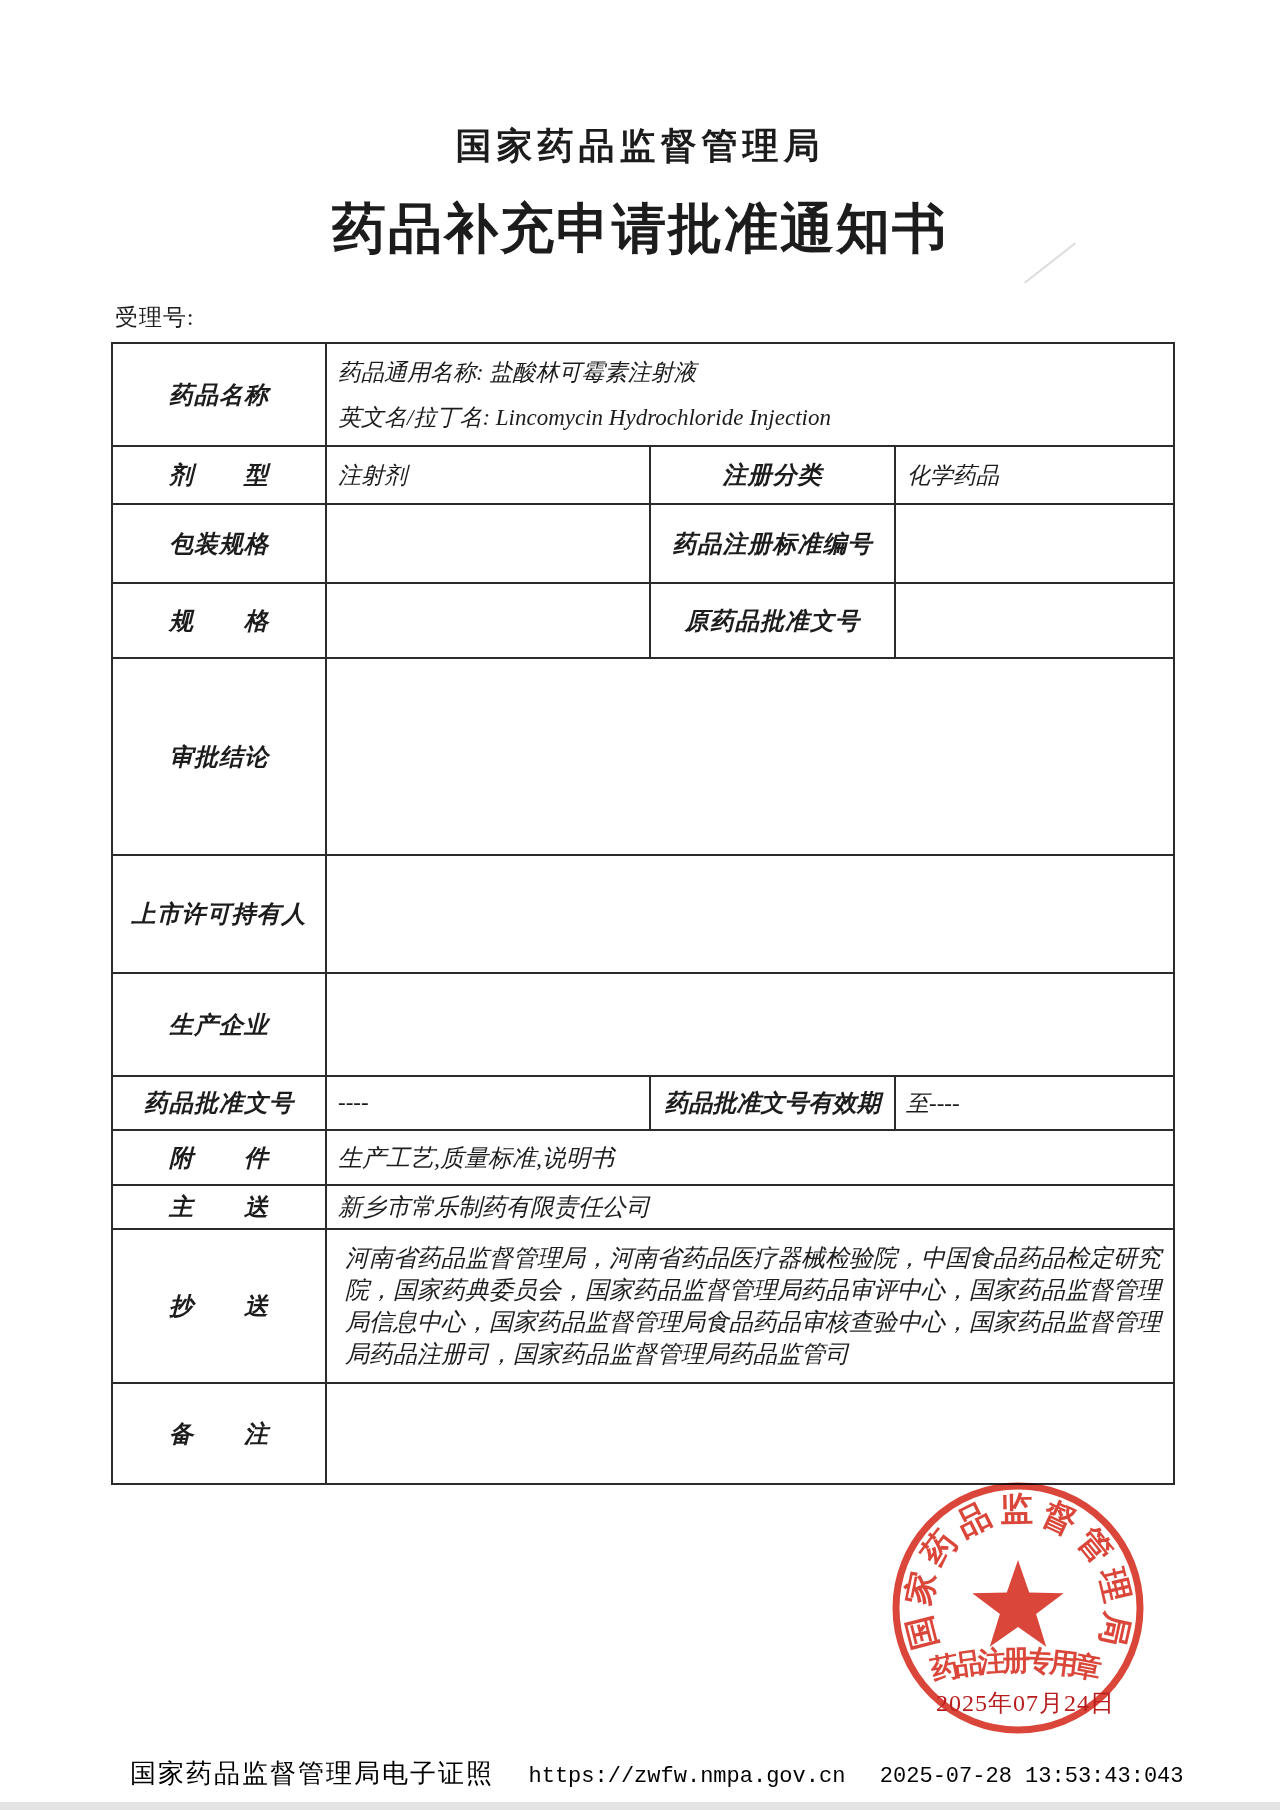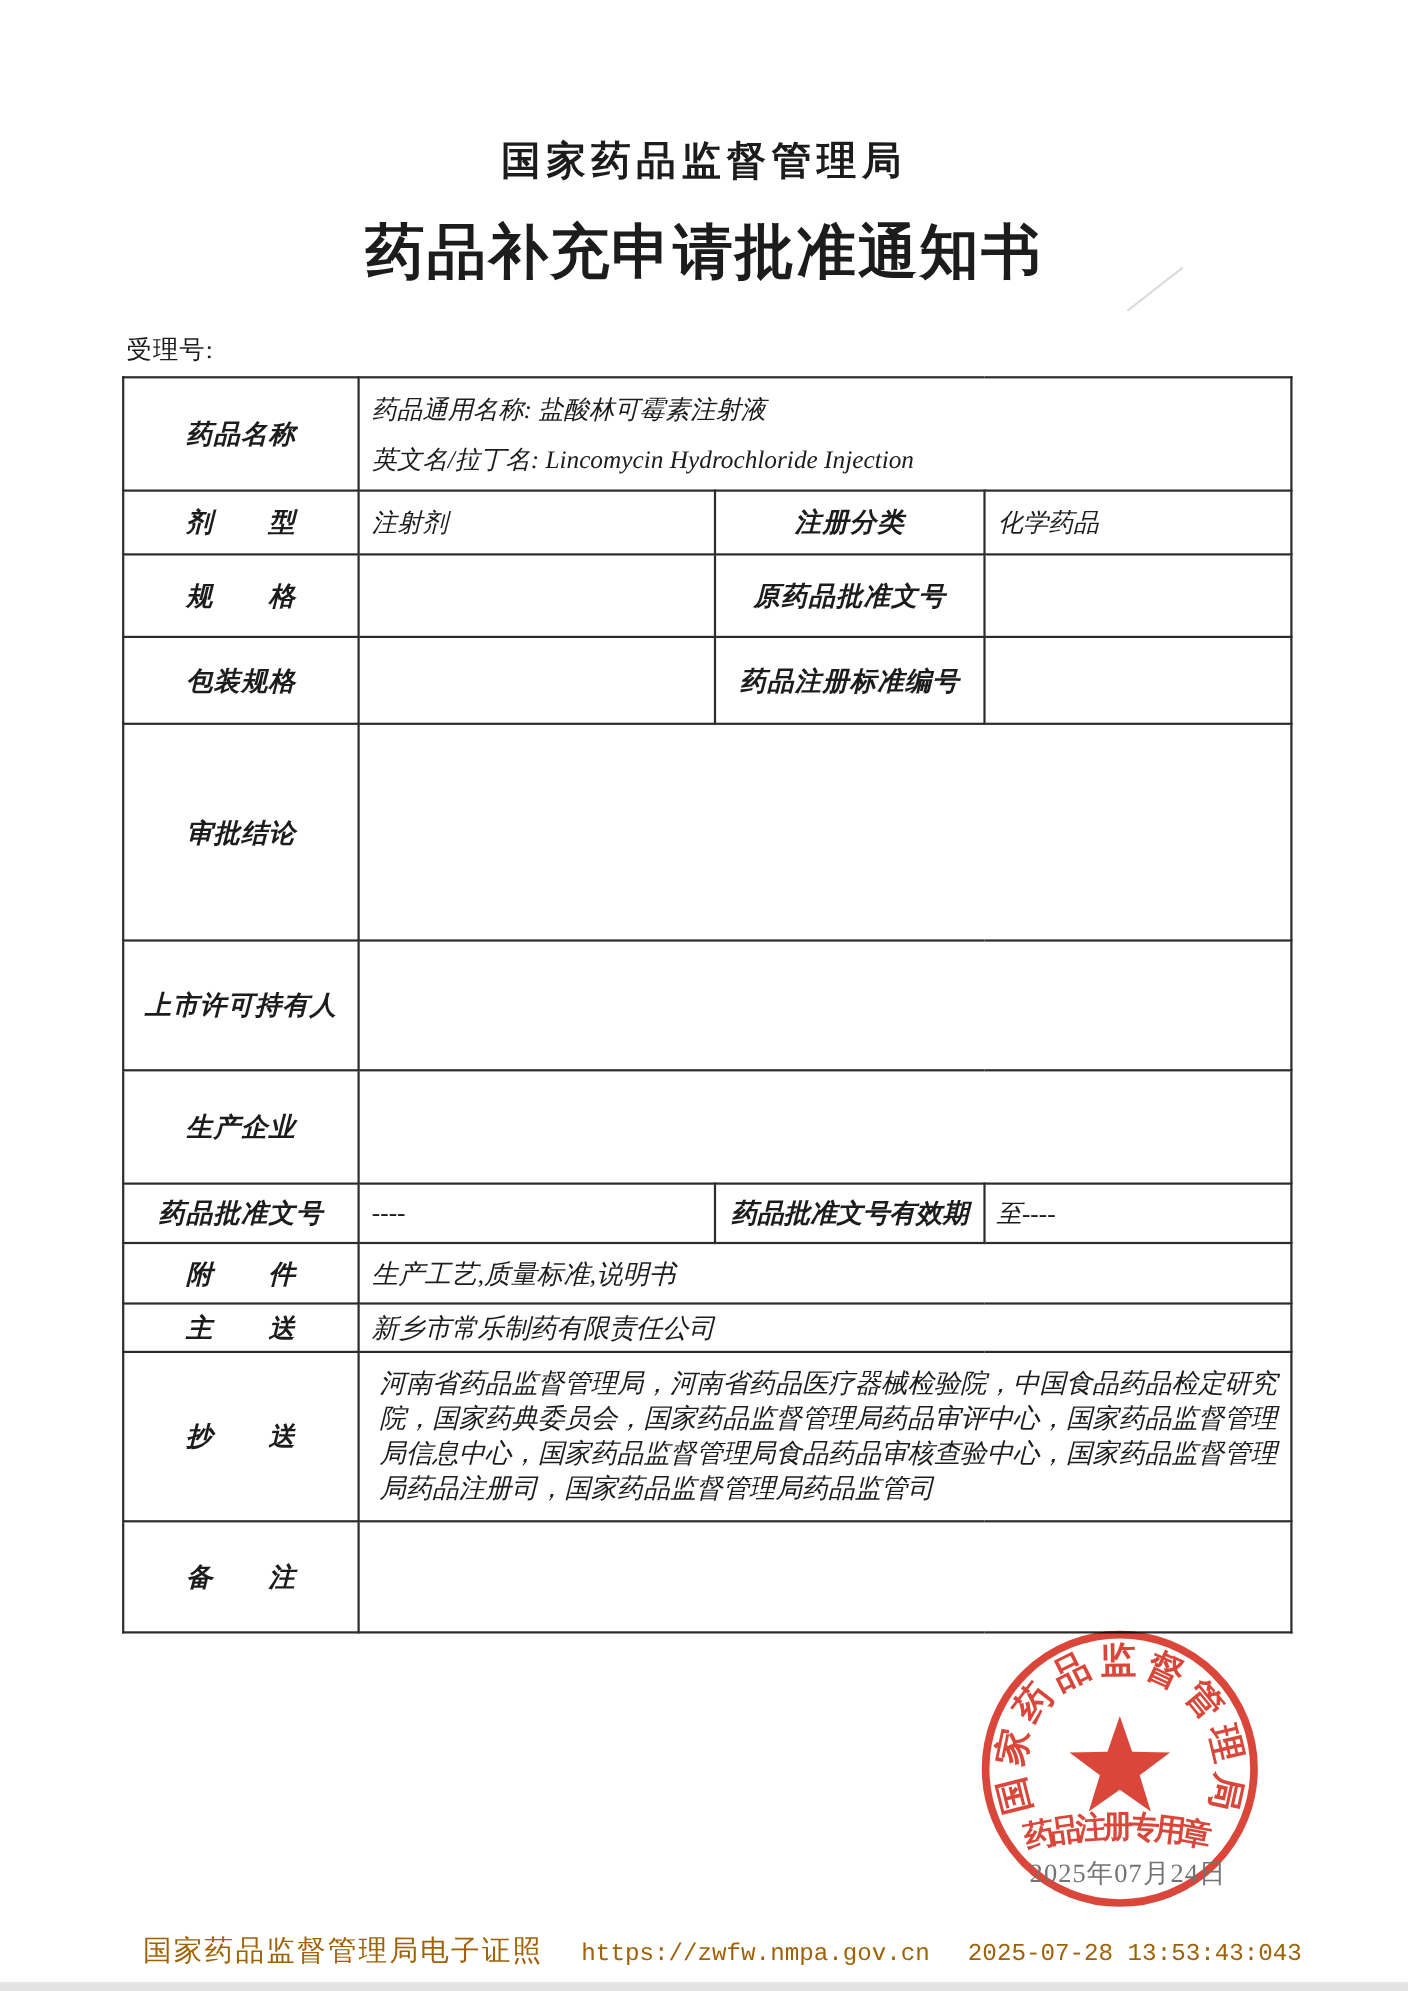--- a/index.html
+++ b/index.html
@@ -26,24 +26,24 @@
   td.lbl { text-align:center; font-weight:700; font-size:24px; letter-spacing:1px; }
   td.val { font-size:23px; padding:2px 8px 2px 11px; }
   td.val-big { font-size:24px; }
   .two-line div { line-height:45px; }
   td.cc-cell { font-size:24px; line-height:32px; padding:6px 10px 6px 18px; }
   .seal {
     position:absolute; left:889px; top:1479px; width:260px; height:260px;
     mix-blend-mode:multiply; opacity:.93;
   }
   .seal-date {
-    position:absolute; left:936px; top:1687px; font-size:24px; letter-spacing:1px; color:#737373;
+    position:absolute; left:936px; top:1687px; font-size:24px; letter-spacing:1px; color:#b91c1c;
   }
   .footer {
-    position:absolute; left:130px; top:1756px; white-space:nowrap; color:#a16207; font-size:26px;
+    position:absolute; left:130px; top:1756px; white-space:nowrap; color:#000000; font-size:26px;
   }
   .footer .cjk { letter-spacing:2px; }
   .footer .mono {
     font-family:"Liberation Mono","DejaVu Sans Mono",monospace; font-size:22px; margin-left:28px;
   }
   .bottom-strip {
     position:absolute; left:0; bottom:0; width:100%; height:8px; background:#e3e3e3;
   }
   .crease {
     position:absolute; left:1018px; top:262px; width:64px; height:2px;
@@ -74,30 +74,30 @@
         <div>药品通用名称: 盐酸林可霉素注射液</div>
         <div>英文名/拉丁名: Lincomycin Hydrochloride Injection</div>
       </td>
     </tr>
     <tr style="height:58px">
       <td class="lbl">剂　　型</td>
       <td class="val">注射剂</td>
       <td class="lbl">注册分类</td>
       <td class="val">化学药品</td>
     </tr>
+    <tr style="height:79px">
+      <td class="lbl">包装规格</td>
+      <td class="val"></td>
+      <td class="lbl">药品注册标准编号</td>
+      <td class="val"></td>
+    </tr>
     <tr style="height:75px">
       <td class="lbl">规　　格</td>
       <td class="val"></td>
       <td class="lbl">原药品批准文号</td>
-      <td class="val"></td>
-    </tr>
-    <tr style="height:79px">
-      <td class="lbl">包装规格</td>
-      <td class="val"></td>
-      <td class="lbl">药品注册标准编号</td>
       <td class="val"></td>
     </tr>
     <tr style="height:197px">
       <td class="lbl">审批结论</td>
       <td class="val" colspan="3"></td>
     </tr>
     <tr style="height:118px">
       <td class="lbl">上市许可持有人</td>
       <td class="val" colspan="3"></td>
     </tr>

